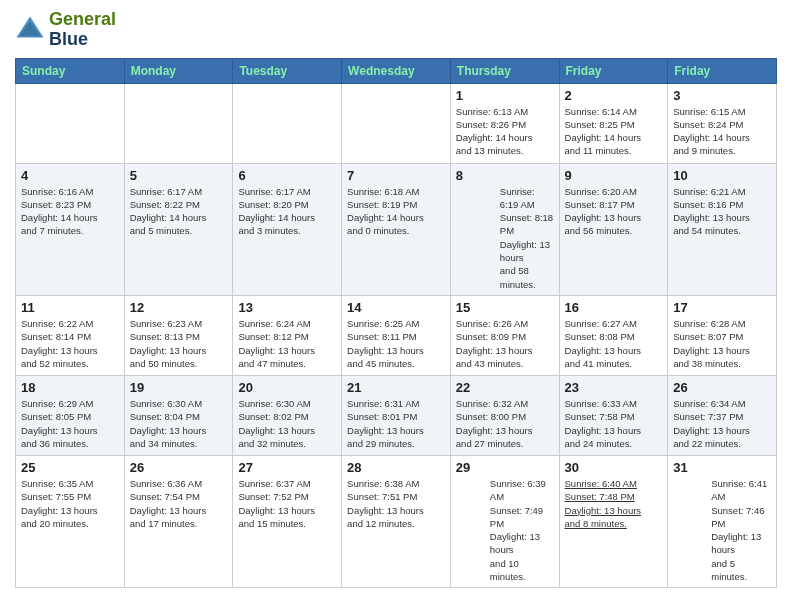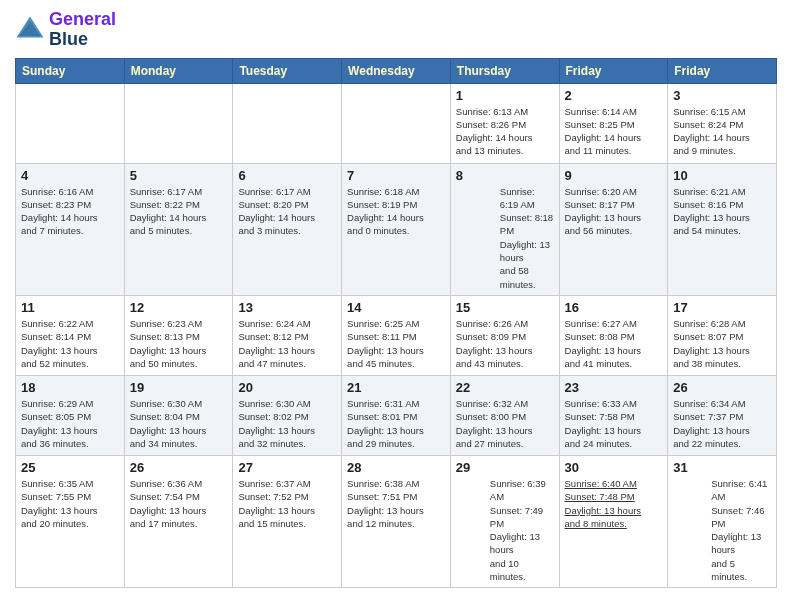--- a/index.html
+++ b/index.html
@@ -21,21 +21,21 @@
       align-items: center;
       gap: 4px;
     }
     .logo-text {
       font-size: 18px;
       font-weight: bold;
       color: #1a3a5c;
       line-height: 1.1;
     }
     .logo-text span {
-      color: #6d28d9;
+      color: #4d7c0f;
     }
     .logo-icon {
       width: 30px;
       height: 30px;
     }
     .title-block {
       text-align: right;
     }
     .main-title {
       font-size: 36px;
@@ -46,21 +46,21 @@
       font-size: 14px;
       color: #555;
     }
     .calendar {
       width: 100%;
       border-collapse: collapse;
       font-size: 10px;
     }
     .calendar thead th {
       background: #3a6fad;
-      color: #fef9c3;
+      color: #86efac;
       text-align: left;
       padding: 5px 6px;
       font-size: 12px;
       font-weight: bold;
       border: 1px solid #2d5890;
     }
     .calendar tbody td {
       border: 1px solid #ccc;
       padding: 4px 5px;
       vertical-align: top;

